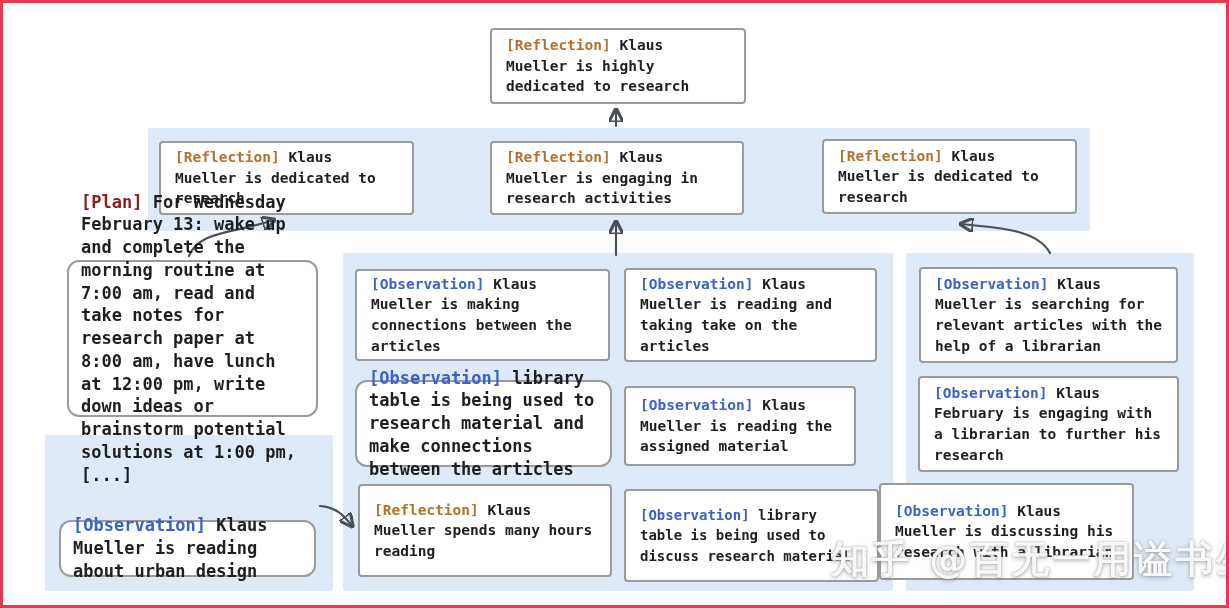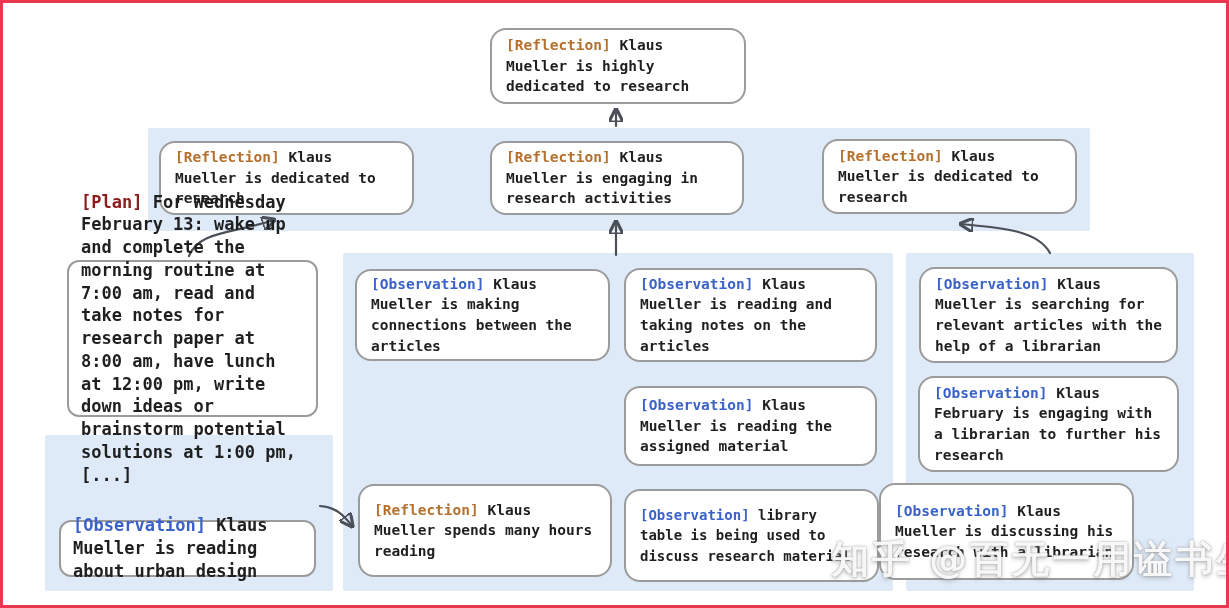--- a/index.html
+++ b/index.html
@@ -4,21 +4,21 @@
 <style>
   html,body{margin:0;padding:0;background:#fff;}
   .canvas{
     position:relative; width:1229px; height:608px; box-sizing:border-box;
     background:#ffffff; border:3px solid var(--frame-red,#e6384e); overflow:hidden;
     font-family:"DejaVu Sans Mono","Liberation Mono",monospace;
   }
   .band{position:absolute; background:var(--band-blue,#dfeaf9); border-radius:2px;}
   .node{
     position:absolute; box-sizing:border-box; background:#fff;
-    border:2px solid var(--box-border,#9b9b9b); border-radius:16px;
+    border:2px solid var(--box-border,#9b9b9b); border-radius:4px;
     display:flex; align-items:center; padding:16px 14px;
     font-weight:700; font-size:14.5px; line-height:1.42; color:var(--text,#1f1f1f);
     letter-spacing:0px;
   }
   .node p{margin:0;}
   .node.small{font-size:17px; line-height:1.34; border-radius:12px; padding:6px 12px;}
   .node.mid{font-size:14px; line-height:1.45;}
   .tag{white-space:nowrap;}
   .tag.reflection{color:var(--tag-reflection,#b5702d);}
   .tag.observation{color:var(--tag-observation,#3a62c9);}
@@ -72,30 +72,33 @@
   </div>
 
   <div class="node small" style="left:64px;top:257px;width:251px;height:157px;">
     <p><span class="tag plan">[Plan]</span> <span>For Wednesday February 13: wake up and complete the morning routine at 7:00 am, read and take notes for research paper at 8:00 am, have lunch at 12:00 pm, write down ideas or brainstorm potential solutions at 1:00 pm, [...]</span></p>
   </div>
 
   <div class="node" style="left:352px;top:266px;width:255px;height:92px;">
     <p><span class="tag observation">[Observation]</span> <span>Klaus Mueller is making connections between the articles</span></p>
   </div>
 
+  <div class="node small" style="left:352px;top:377px;width:257px;height:87px;">
+    <p><span class="tag observation">[Observation]</span> <span>library table is being used to research material and make connections between the articles</span></p>
+  </div>
 
   <div class="node" style="left:355px;top:481px;width:254px;height:93px;">
     <p><span class="tag reflection">[Reflection]</span> <span>Klaus Mueller spends many hours reading</span></p>
   </div>
 
   <div class="node" style="left:621px;top:265px;width:253px;height:94px;">
-    <p><span class="tag observation">[Observation]</span> <span>Klaus Mueller is reading and taking notes on the articles</span></p>
+    <p><span class="tag observation">[Observation]</span> <span>Klaus Mueller is reading and taking take on the articles</span></p>
   </div>
 
-  <div class="node" style="left:621px;top:383px;width:253px;height:80px;">
+  <div class="node" style="left:621px;top:383px;width:232px;height:80px;">
     <p><span class="tag observation">[Observation]</span> <span>Klaus Mueller is reading the assigned material</span></p>
   </div>
 
   <div class="node mid" style="left:621px;top:486px;width:255px;height:93px;">
     <p><span class="tag observation">[Observation]</span> <span>library table is being used to discuss research material</span></p>
   </div>
 
   <div class="node" style="left:916px;top:264px;width:259px;height:96px;">
     <p><span class="tag observation">[Observation]</span> <span>Klaus Mueller is searching for relevant articles with the help of a librarian</span></p>
   </div>

